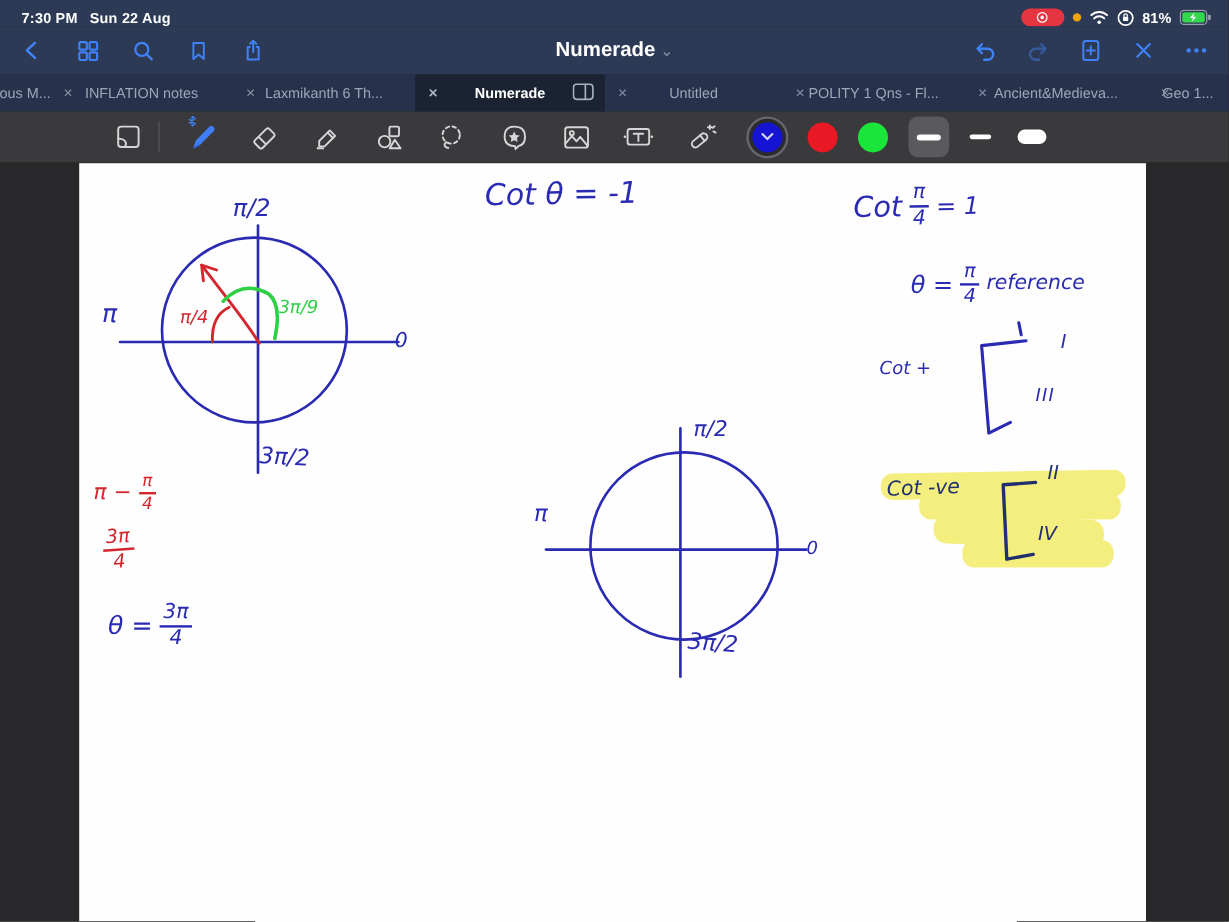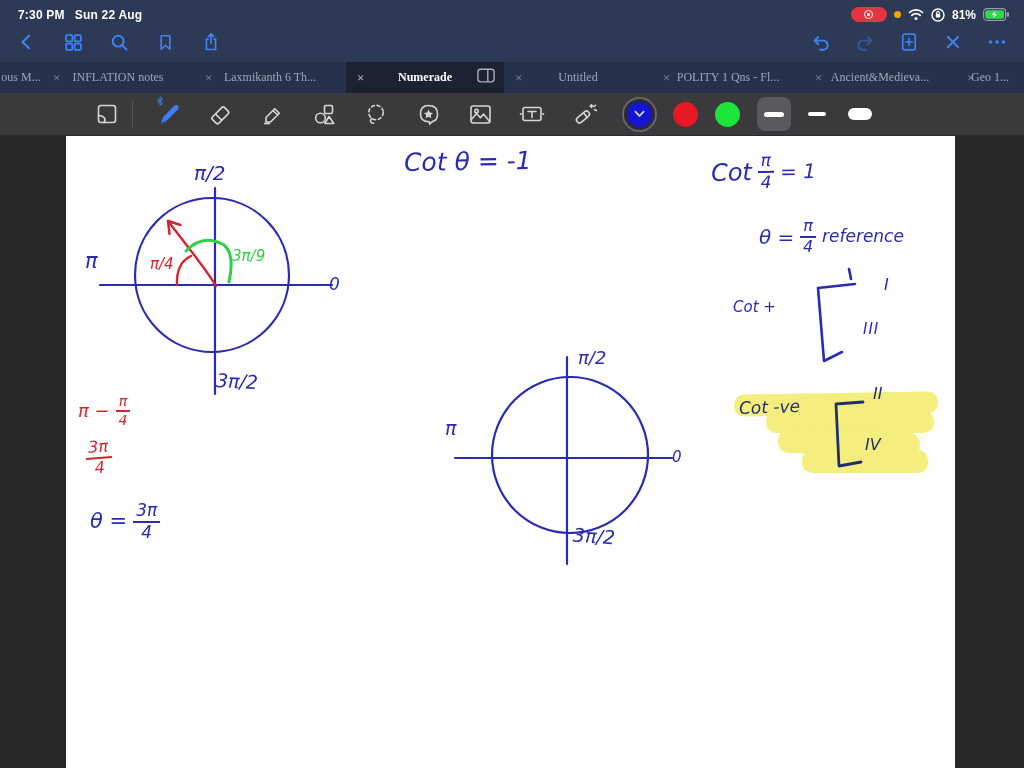--- a/index.html
+++ b/index.html
@@ -19,21 +19,21 @@
   .navbar { height:40px; background:#2d3a55; display:flex; align-items:center; padding:0 14px; position:relative; }
   .nav-left, .nav-right { display:flex; align-items:center; gap:20px; color:#3f82f7; }
   .nav-right { margin-left:auto; gap:18px; }
   .nav-title { position:absolute; left:0; right:0; text-align:center; color:#fff; font-size:17px; font-weight:bold; pointer-events:none; }
   .nav-title .chev { color:#8d96a8; font-size:13px; font-weight:normal; margin-left:4px; }
   .nbtn { display:flex; align-items:center; justify-content:center; width:26px; height:26px; }
   .dim { opacity:.45; }
 
   
   .tabbar { height:31px; background:#26324c; display:flex; }
-  .tab { position:relative; display:flex; align-items:center; justify-content:center; height:100%; color:#9da6b8; font-size:12px; overflow:hidden; white-space:nowrap;font-family:Liberation Serif, serif; }
+  .tab { position:relative; display:flex; align-items:center; justify-content:center; height:100%; color:#9da6b8; font-size:12px; overflow:hidden; white-space:nowrap; }
   .tab .tab-close { position:absolute; left:11px; color:#8a93a5; font-size:13px; }
   .tab.active { background:#1b2333; color:#fff; font-weight:bold; }
   .tab.active .tab-close { color:#aab2c2; }
   .tab .split-icon { position:absolute; right:9px; }
 
   
   .toolbar { height:43px; background:#3a3a3c; display:flex; align-items:center; padding-left:90px; border-bottom:1px solid #2c2c2e; }
   .tbtn { position:relative; width:34px; height:34px; display:flex; align-items:center; justify-content:center; margin-right:18px; color:#d6d6d8; }
   .tdivider { width:1px; height:26px; background:#57575a; margin:0 18px 0 0; }
   .bt-mark { position:absolute; top:-2px; left:4px; }
@@ -116,20 +116,23 @@
           <path d="M6.5 3.5 h11 v17 l-5.5-4.8 L6.5 20.5 z"></path>
         </svg>
       </span>
       <span class="nbtn">
         <svg width="20" height="22" viewBox="0 0 24 24" fill="none" stroke="currentColor" stroke-width="2" stroke-linecap="round" stroke-linejoin="round">
           <path d="M8.5 8.5 H6.5 v12.5 h11 V8.5 h-2"></path>
             <path d="M12 2.5 v11"></path>
             <path d="M8.8 5.5 L12 2.3 l3.2 3.2"></path>
         </svg>
       </span>
+    </div>
+    <div class="nav-title">
+      <span>Numerade</span><span class="chev">⌄</span>
     </div>
     <div class="nav-right">
       <span class="nbtn">
         <svg width="22" height="22" viewBox="0 0 24 24" fill="none" stroke="currentColor" stroke-width="2.1" stroke-linecap="round" stroke-linejoin="round">
           <path d="M5.5 10.5 h9 a5 5 0 1 1 -0.5 10 h-3"></path>
             <path d="M9 6.5 l-4 4 4 4"></path>
         </svg>
       </span>
       <span class="nbtn dim">
         <svg width="22" height="22" viewBox="0 0 24 24" fill="none" stroke="currentColor" stroke-width="2.1" stroke-linecap="round" stroke-linejoin="round">

